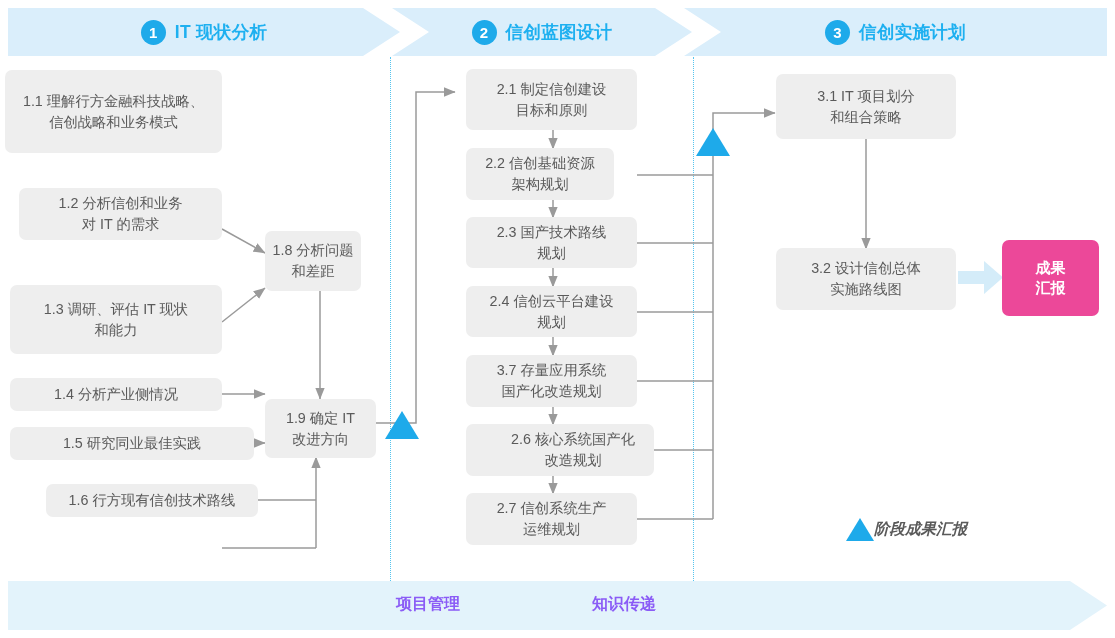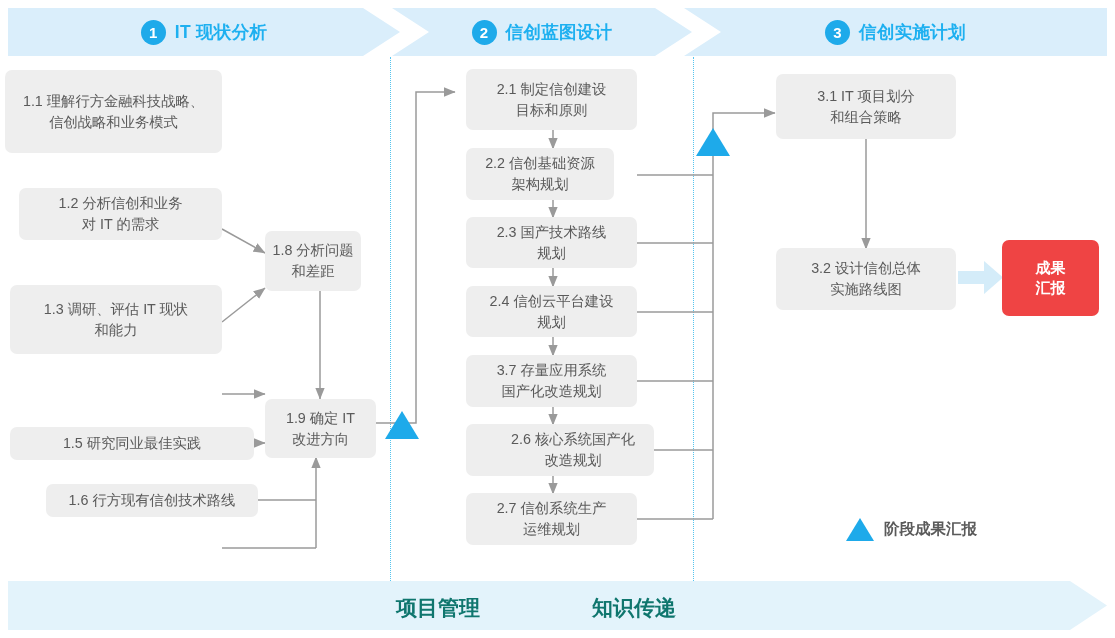--- a/index.html
+++ b/index.html
@@ -67,37 +67,37 @@
     justify-content:center;
     text-align:center;
     box-sizing:border-box;
     padding:2px 6px;
     white-space:pre-line;
   }
 
   
   .badge{
     position:absolute;
-    background:#ef4444;
+    background:#ec4899;
     border-radius:7px;
     color:#ffffff;
     font-weight:bold;
     font-size:15px;
     line-height:20px;
     display:flex;align-items:center;justify-content:center;
     text-align:center;
     white-space:pre-line;
     box-sizing:border-box;
   }
 
   
   .legend{
     position:absolute;
-    display:flex;align-items:center;gap:10px;
-    color:#5a5a5a;font-size:15.5px;font-weight:bold;
+    display:flex;align-items:center;
+    color:#5a5a5a;font-size:15.5px;font-weight:bold;font-style:italic;
   }
   .tri-legend{
     width:0;height:0;
     border-left:14px solid transparent;
     border-right:14px solid transparent;
     border-bottom:23px solid #1eaaea;
   }
 
   
   .tri{
@@ -112,22 +112,22 @@
   .bottom-band{
     position:absolute;
     left:8px;top:581px;
     width:1099px;height:49px;
     background:#e3f3fb;
     clip-path:polygon(0 0, 1062px 0, 1099px 24.5px, 1062px 49px, 0 49px);
   }
   .bottom-label{
     position:absolute;
     top:594px;
-    color:#0f766e;
-    font-size:21px;
+    color:#8b5cf6;
+    font-size:16px;
     font-weight:bold;
     white-space:nowrap;
   }
 
   svg.wires{
     position:absolute;left:0;top:0;
     width:1115px;height:638px;
     pointer-events:none;
   }
 </style>
@@ -203,20 +203,21 @@
       <path d="M958,271 L984,271 L984,261 L1003,277.5 L984,294 L984,284 L958,284 z" fill="#d4ecf9"></path>
     </g>
   </svg>
 
   <div class="box" style="left:5px;top:70px;width:217px;height:83px;">1.1 理解行方金融科技战略、
 信创战略和业务模式</div>
   <div class="box" style="left:19px;top:188px;width:203px;height:52px;">1.2 分析信创和业务
 对 IT 的需求</div>
   <div class="box" style="left:10px;top:285px;width:212px;height:69px;">1.3 调研、评估 IT 现状
 和能力</div>
+  <div class="box" style="left:10px;top:378px;width:212px;height:33px;">1.4 分析产业侧情况</div>
   <div class="box" style="left:10px;top:427px;width:244px;height:33px;">1.5 研究同业最佳实践</div>
   <div class="box" style="left:10px;top:484px;width:212px;height:33px;margin-left:36px;">1.6 行方现有信创技术路线</div>
   <div class="box" style="left:265px;top:231px;width:96px;height:60px;">1.8 分析问题
 和差距</div>
   <div class="box" style="left:265px;top:399px;width:111px;height:59px;">1.9 确定 IT
 改进方向</div>
 
   <div class="box" style="left:466px;top:69px;width:171px;height:61px;">2.1 制定信创建设
 目标和原则</div>
   <div class="box" style="left:466px;top:148px;width:148px;height:52px;">2.2 信创基础资源

